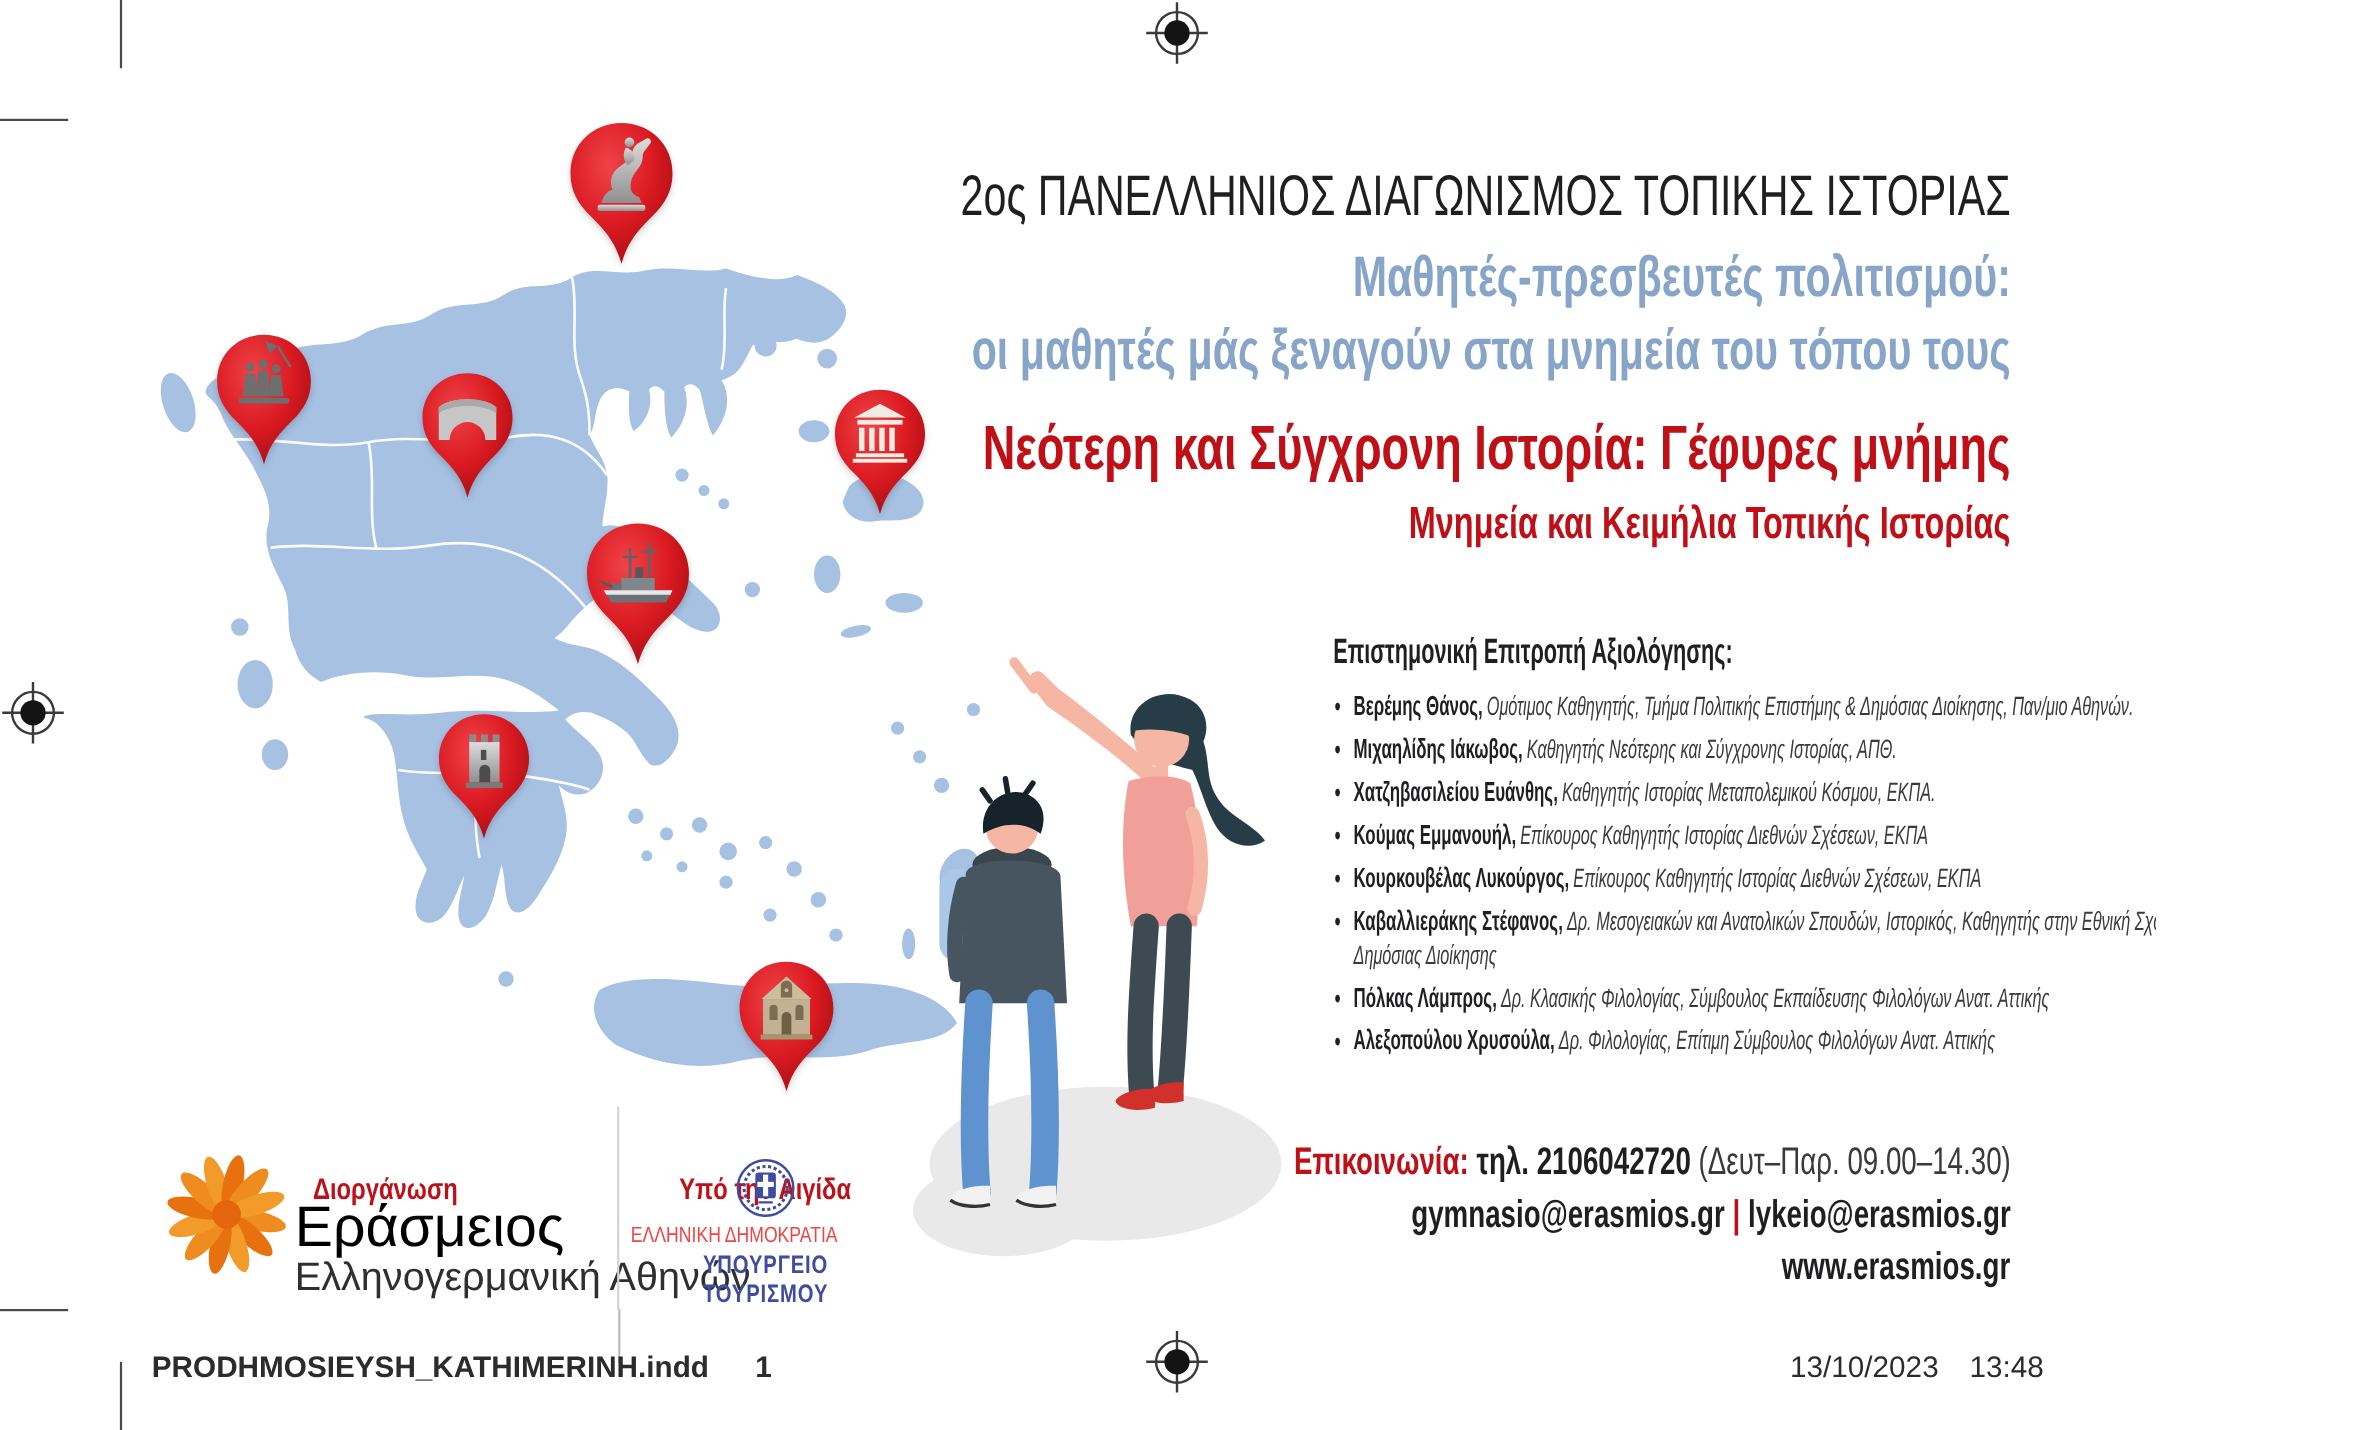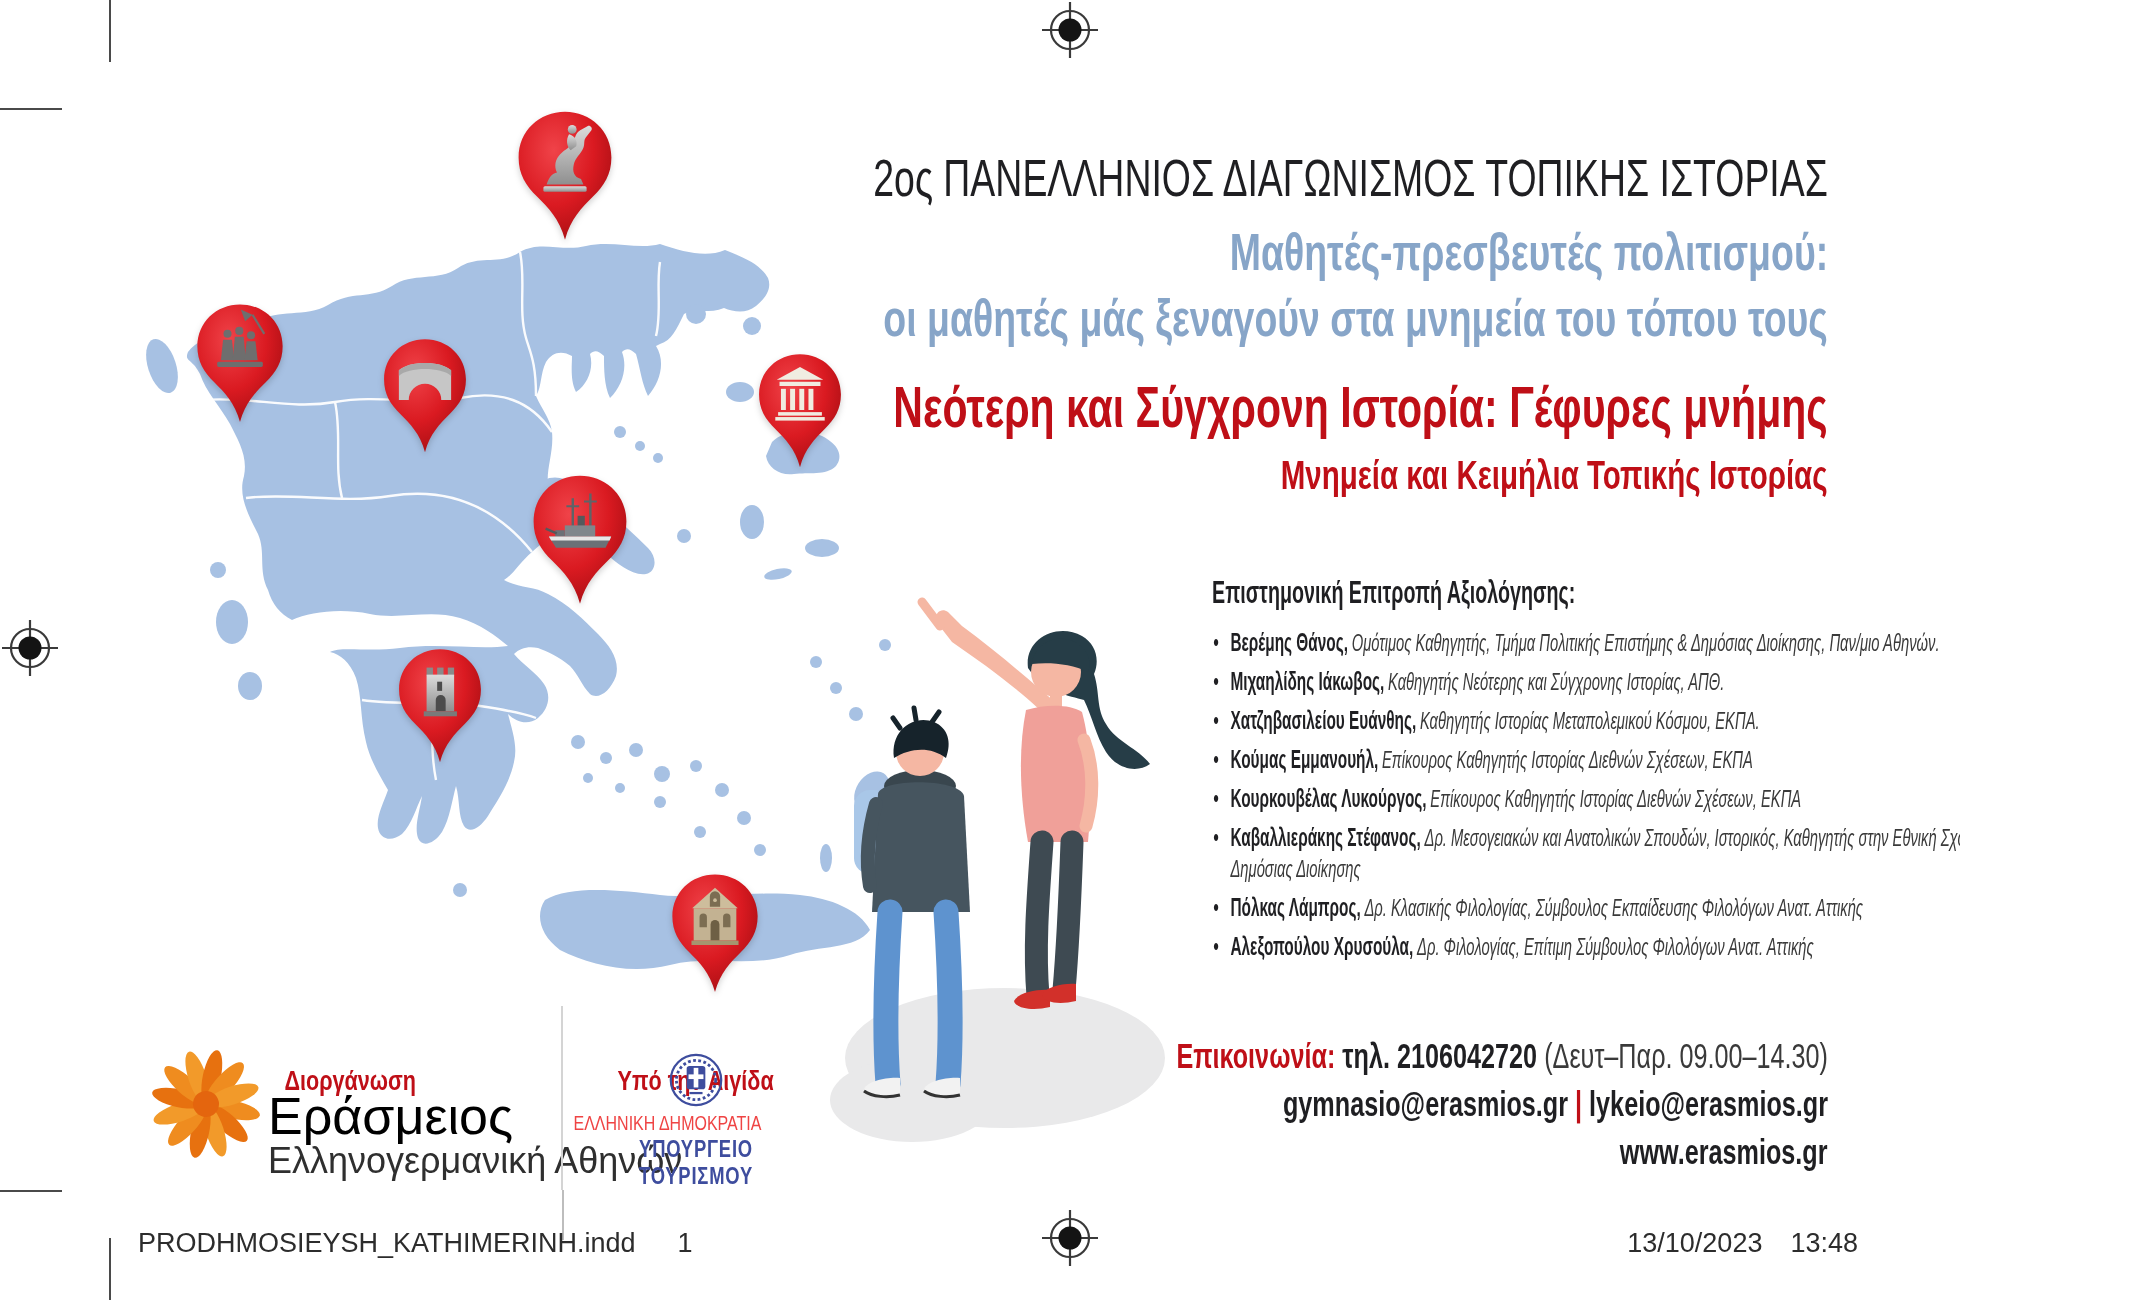--- a/index.html
+++ b/index.html
@@ -49,21 +49,21 @@
   .org-label{left:230px;top:1022px;}
   .aegis-label{left:576px;top:1022px;}
   .org-name1{position:absolute;left:268px;top:1086px;font-size:52px;color:#000000;}
   .org-name2{position:absolute;left:268px;top:1140px;font-size:36px;color:#2f2f2f;}
   .aegis-l1{position:absolute;left:542px;top:1112px;width:250px;text-align:center;
             font-size:20px;color:#ef4444;}
   .aegis-l2{position:absolute;left:571px;top:1136px;width:250px;text-align:center;
             font-size:23px;font-weight:bold;letter-spacing:1px;color:#3e4d9e;}
 
   
-  .slug-left{position:absolute;left:138px;top:1228px;font-size:27px;color:#2c2c2c;}
+  .slug-left{position:absolute;left:138px;top:1228px;font-size:27px;color:#2c2c2c;font-weight:bold;}
   .slug-left .pgnum{margin-left:42px;}
   .slug-right{position:absolute;right:102px;top:1228px;font-size:27px;color:#2c2c2c;}
   .slug-right .time{margin-left:28px;}
 
   
   .map-svg{position:absolute;left:100px;top:100px;}
   .pin{position:absolute;filter:drop-shadow(0 3px 3px rgba(0,0,0,.18));}
   .people-svg{position:absolute;left:820px;top:580px;}
 </style>
 </head>

